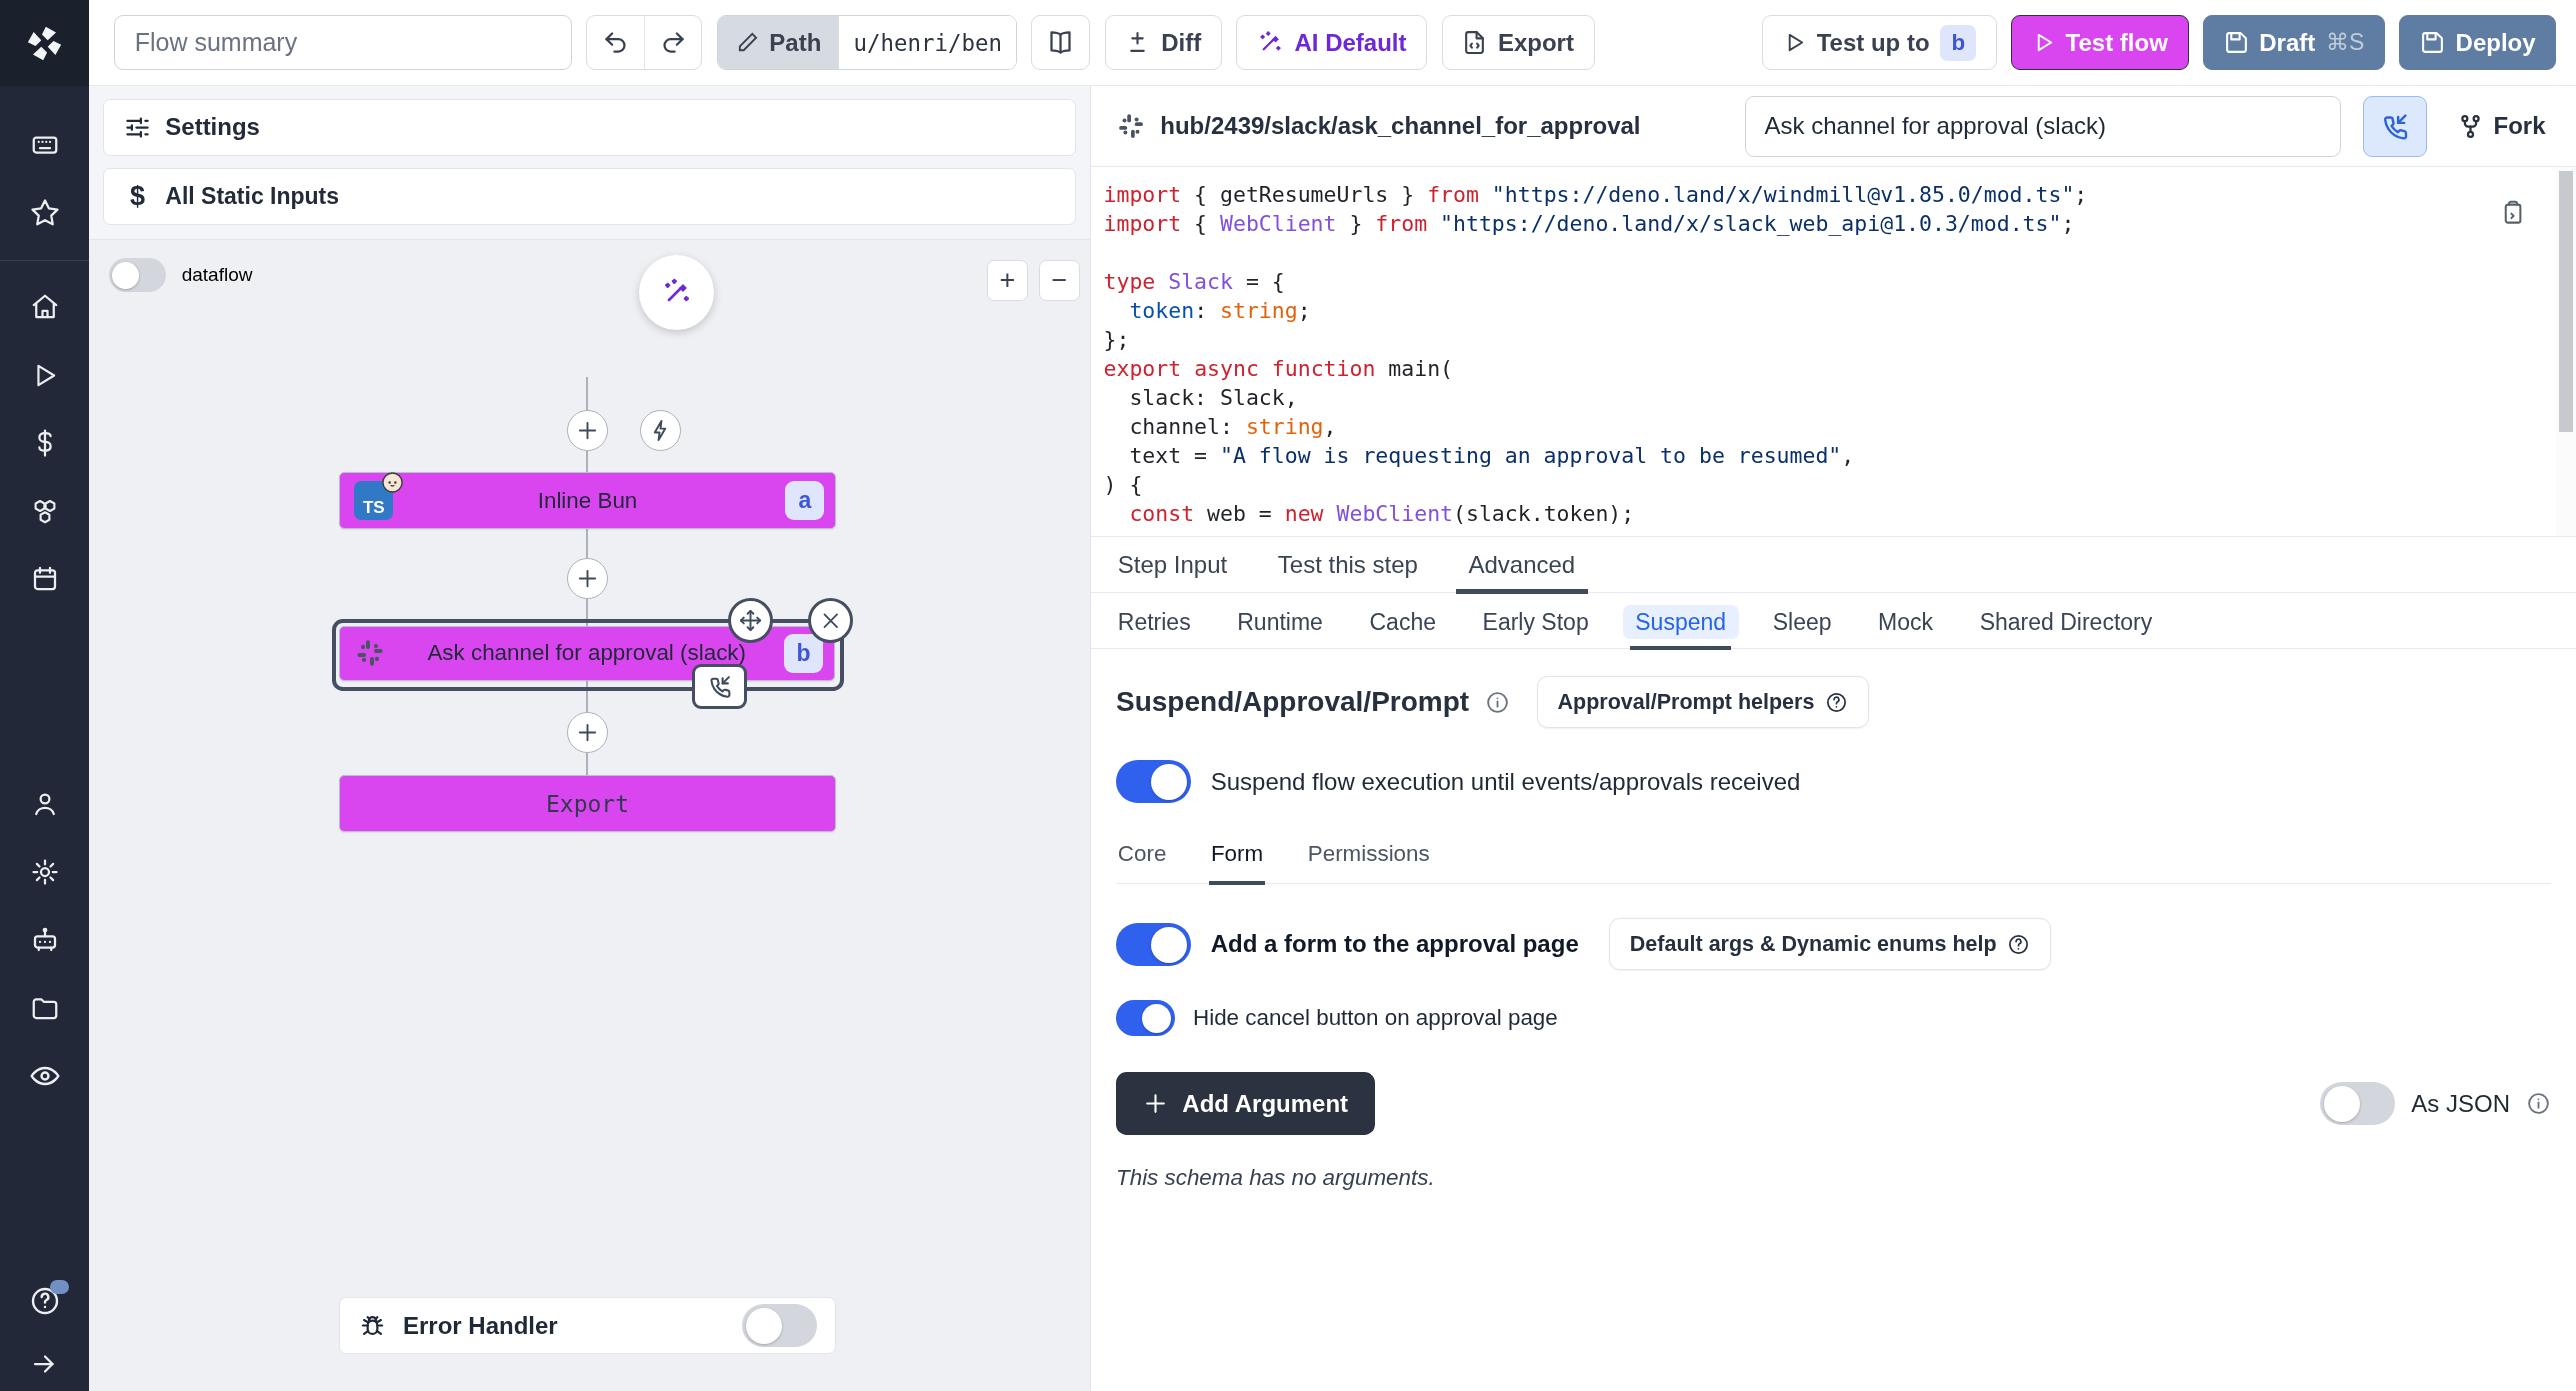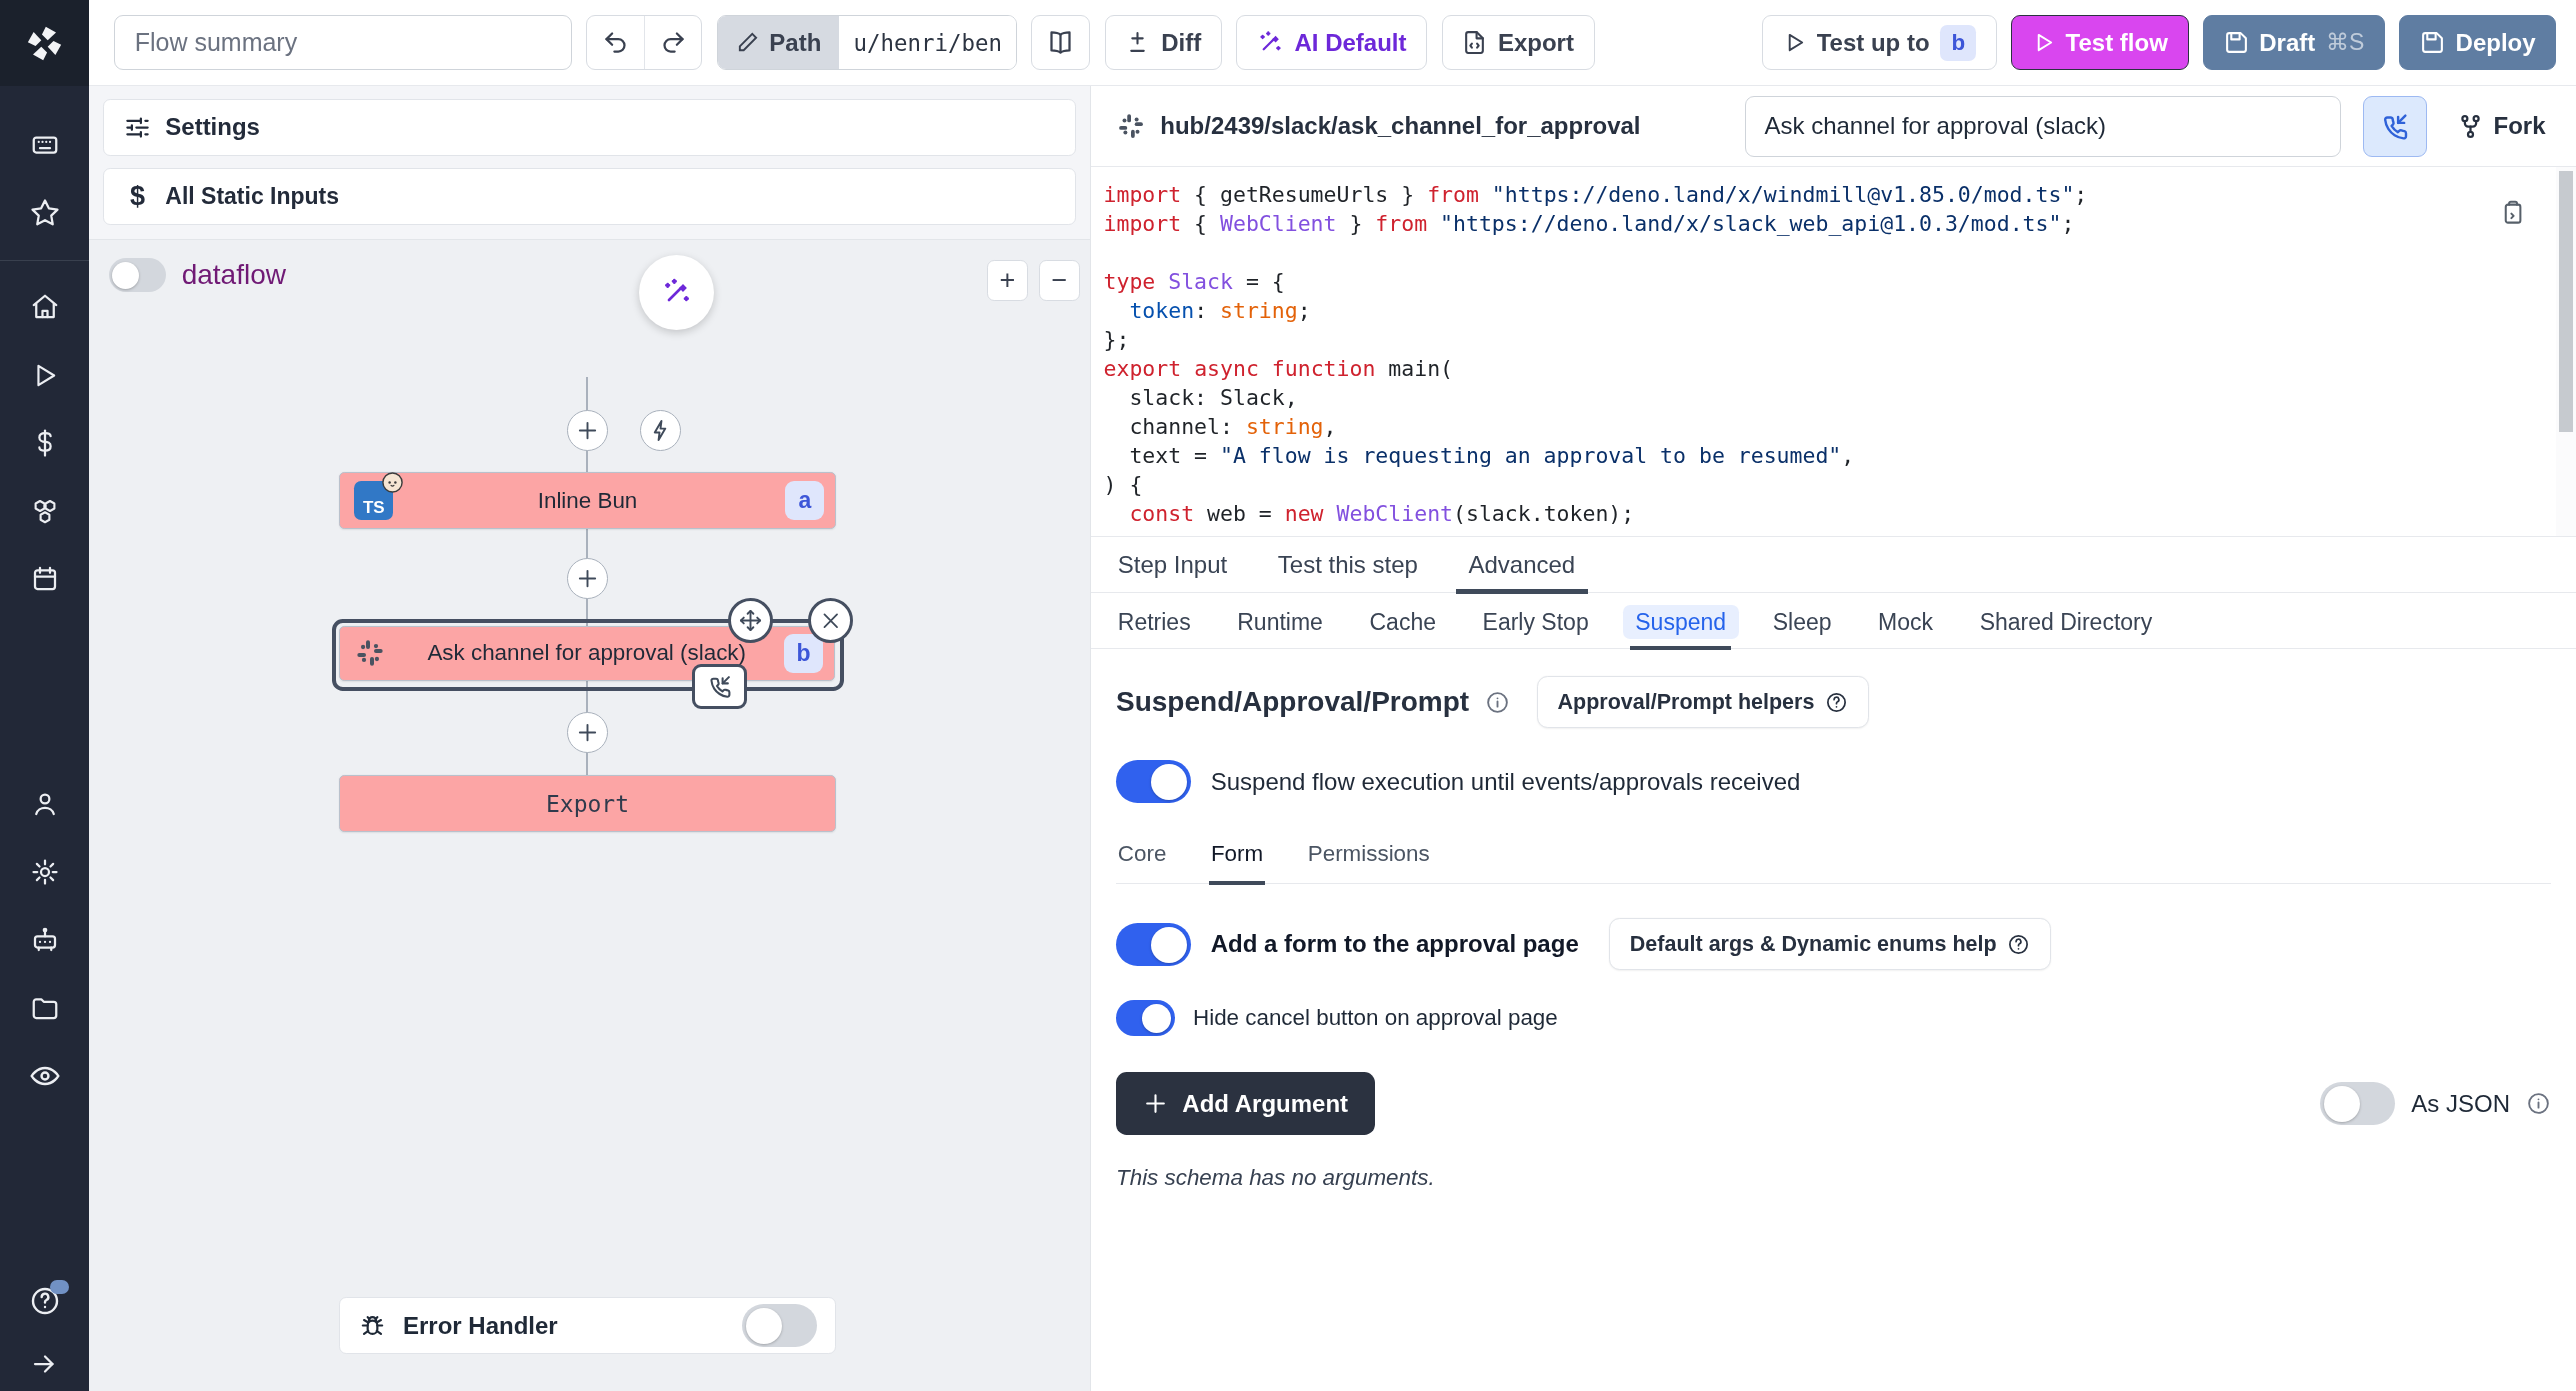--- a/index.html
+++ b/index.html
@@ -47,25 +47,25 @@
   .fp-card .t { font-weight:700; font-size:24px; color:#232b3a; }
   .canvas { position:relative; flex:1; background:#eef0f3; border-top:1.8px solid #e2e5e9; margin-top:14.3px; overflow:hidden; }
   .toggle { position:relative; border-radius:894px; background:#d3d7dd; flex:none; cursor:pointer; }
   .toggle .knob { position:absolute; top:3.6px; left:3.6px; background:#fff; border-radius:50%; box-shadow:0 0.9px 2.7px rgba(0,0,0,.25); }
   .toggle.sz-l { width:75px; height:43px; } .toggle.sz-l .knob { width:36px; height:36px; }
   .toggle.sz-m { width:59px; height:36px; } .toggle.sz-m .knob { width:29px; height:29px; }
   .toggle.sz-s { width:57px; height:34px; } .toggle.sz-s .knob { width:27px; height:27px; }
   .toggle.on { background:#3061ee; }
   .toggle.on .knob { left:auto; right:3.6px; }
   .dataflow-row { position:absolute; top:18px; left:19.7px; display:flex; align-items:center; gap:16px; }
-  .dataflow-row .l { font-size:28px; color:#701a75; }
+  .dataflow-row .l { font-size:19px; color:#000000; }
   .wand-fab { position:absolute; top:14.3px; left:550px; width:75px; height:75px; border-radius:50%; background:#fff; box-shadow:0 2.7px 9px rgba(0,0,0,.18); display:flex; align-items:center; justify-content:center; cursor:pointer; }
   .zoom-btn { position:absolute; top:19.7px; width:41px; height:41px; background:#fff; border:1.8px solid #d8dce2; border-radius:7.2px; font-size:27px; color:#3a4150; display:flex; align-items:center; justify-content:center; cursor:pointer; }
   .vline { position:absolute; left:497px; width:1.8px; background:#a9b1bc; }
-  .node { position:absolute; left:250px; width:497px; height:57px; background:#fca5a5; border:1.8px solid #b9c1cc; border-radius:5.4px; display:flex; align-items:center; justify-content:center; box-shadow:0 0.9px 1.8px rgba(0,0,0,.08); cursor:pointer; }
+  .node { position:absolute; left:250px; width:497px; height:57px; background:#d946ef; border:1.8px solid #b9c1cc; border-radius:5.4px; display:flex; align-items:center; justify-content:center; box-shadow:0 0.9px 1.8px rgba(0,0,0,.08); cursor:pointer; }
   .node.mono { font-family:"DejaVu Sans Mono",monospace; font-size:23px; color:#2f3a4c; }
   .node .label { font-size:22.4px; color:#1f2937; }
   .node .leading { position:absolute; left:14.3px; display:flex; align-items:center; }
   .node .badge { position:absolute; right:10.7px; width:39px; height:39px; border-radius:9px; background:#dfe6fc; color:#3d56d8; font-weight:700; font-size:23px; display:flex; align-items:center; justify-content:center; }
   .node.input-node { background:#d8dfe9; border-color:#93a1b1; }
   .sel-wrap { position:absolute; left:243px; width:512px; height:72px; border:4.5px solid #454f61; border-radius:10.7px; background:transparent; }
   .sel-wrap .node { left:2.7px; top:2.7px; width:496px; height:55px; }
   .orb { position:absolute; width:41px; height:41px; border-radius:50%; background:#fff; border:1.8px solid #a9b1bc; display:flex; align-items:center; justify-content:center; color:#3f4a5a; cursor:pointer; }
   .orb.dark-ring { border:3.6px solid #454f61; width:45px; height:45px; }
   .phone-chip { position:absolute; background:#fff; border:3.6px solid #454f61; border-radius:9px; width:55px; height:45px; display:flex; align-items:center; justify-content:center; }

